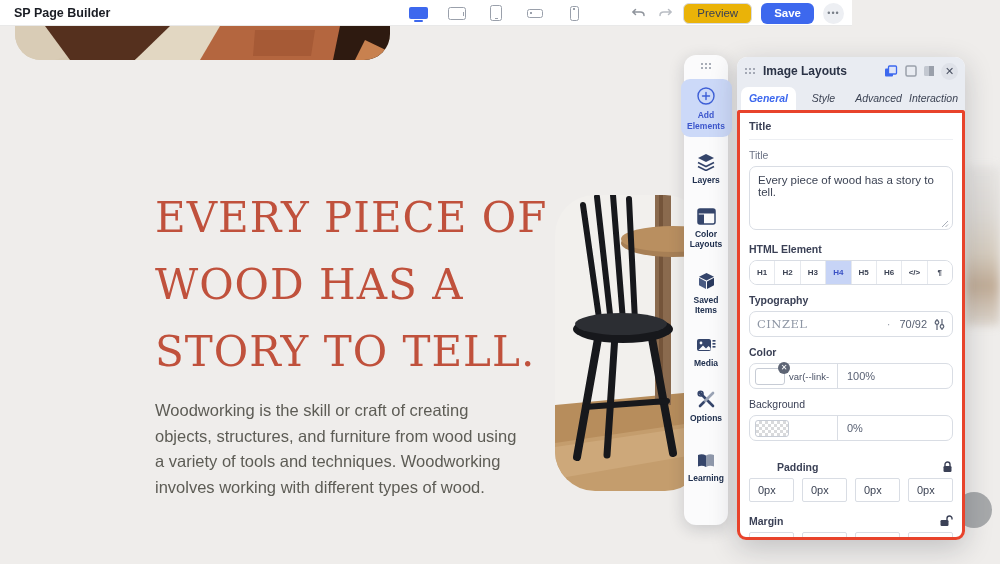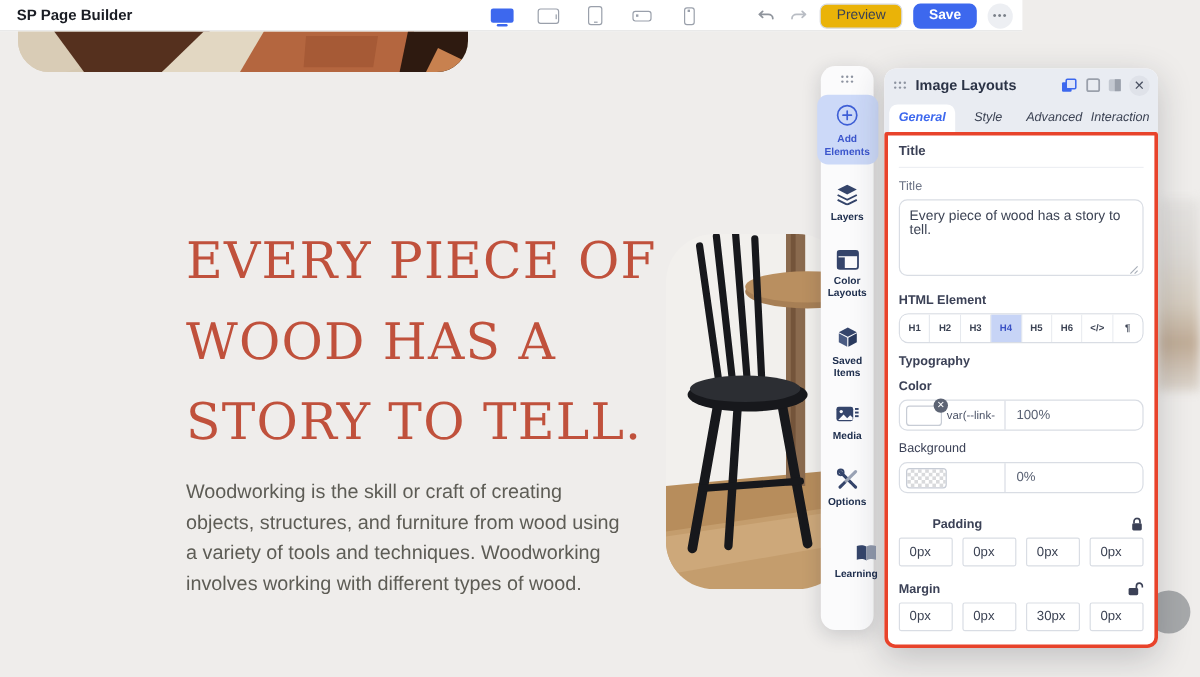--- a/index.html
+++ b/index.html
@@ -43,21 +43,21 @@
   .vtoolbar { position:absolute; left:684px; top:55px; width:44px; height:470px; background:#fbfbfc; border-radius:12px;
               box-shadow:0 4px 16px rgba(30,35,50,.18); z-index:50; display:flex; flex-direction:column; align-items:center; padding-top:7px; }
   .drag-dots { display:grid; grid-template-columns:repeat(3,4px); grid-auto-rows:4px; justify-items:center; align-items:center; cursor:grab; }
   .drag-dots i { width:2px; height:2px; border-radius:50%; background:#8d93a0; }
   .vt-item { width:51px; border-radius:9px; display:flex; flex-direction:column; align-items:center; padding:7px 0 6px;
              margin-top:9px; cursor:pointer; }
   .vt-item .lbl { font-size:8.5px; line-height:10.5px; color:#20304f; text-align:center; margin-top:4px; font-weight:bold; }
   .vt-item.active { background:#ccd9f8; }
   .vt-item.active .lbl { color:#3c56cc; }
   .vt-item svg { display:block; }
-  .vt-learning { margin-top:16px;align-items:flex-end; }
+  .vt-learning { margin-top:16px; }
 
   
   .panel { position:absolute; left:737px; top:57px; width:228px; height:483px; background:#fff; border-radius:10px;
            box-shadow:0 8px 28px rgba(30,35,50,.22); z-index:60; display:flex; flex-direction:column; }
   .p-header { height:28px; background:#e9ecf2; border-radius:10px 10px 0 0; display:flex; align-items:center; padding:0 7px; }
   .p-title { font-size:12px; font-weight:bold; color:#2b3346; margin-left:7px; flex:1; }
   .p-hicons { display:flex; align-items:center; gap:6px; }
   .p-close { width:17px; height:17px; border-radius:50%; background:#dfe2e9; display:flex; align-items:center; justify-content:center;
              font-size:11px; color:#4a5162; cursor:pointer; }
   .p-tabs { height:25px; background:#e9ecf2; display:flex; align-items:flex-end; padding:0 4px;font-style:italic; }
@@ -319,20 +319,31 @@
       <div class="chip">H2</div>
       <div class="chip">H3</div>
       <div class="chip sel">H4</div>
       <div class="chip">H5</div>
       <div class="chip">H6</div>
       <div class="chip">&lt;/&gt;</div>
       <div class="chip">¶</div>
     </div>
 
     <div class="f-label" style="color:#3b4156;font-weight:bold">Typography</div>
+    <div class="typo-row">
+      <div class="typo-font">CINZEL</div>
+      <div class="typo-dot">·</div>
+      <div class="typo-size">70/92</div>
+      <svg width="11" height="13" viewBox="0 0 11 13" style="cursor:pointer">
+        <line x1="3" y1="1" x2="3" y2="12" stroke="#5a6274" stroke-width="1.2"></line>
+        <circle cx="3" cy="4.5" r="1.8" fill="#fff" stroke="#5a6274" stroke-width="1.2"></circle>
+        <line x1="8" y1="1" x2="8" y2="12" stroke="#5a6274" stroke-width="1.2"></line>
+        <circle cx="8" cy="8.5" r="1.8" fill="#fff" stroke="#5a6274" stroke-width="1.2"></circle>
+      </svg>
+    </div>
 
     <div class="f-label" style="color:#3b4156;font-weight:bold">Color</div>
     <div class="split-row">
       <div class="split-l">
         <div class="swatch">
           <div class="clear-badge">✕</div>
         </div>
         <div class="var-text">var(--link-</div>
       </div>
       <div class="split-r">100%</div>

